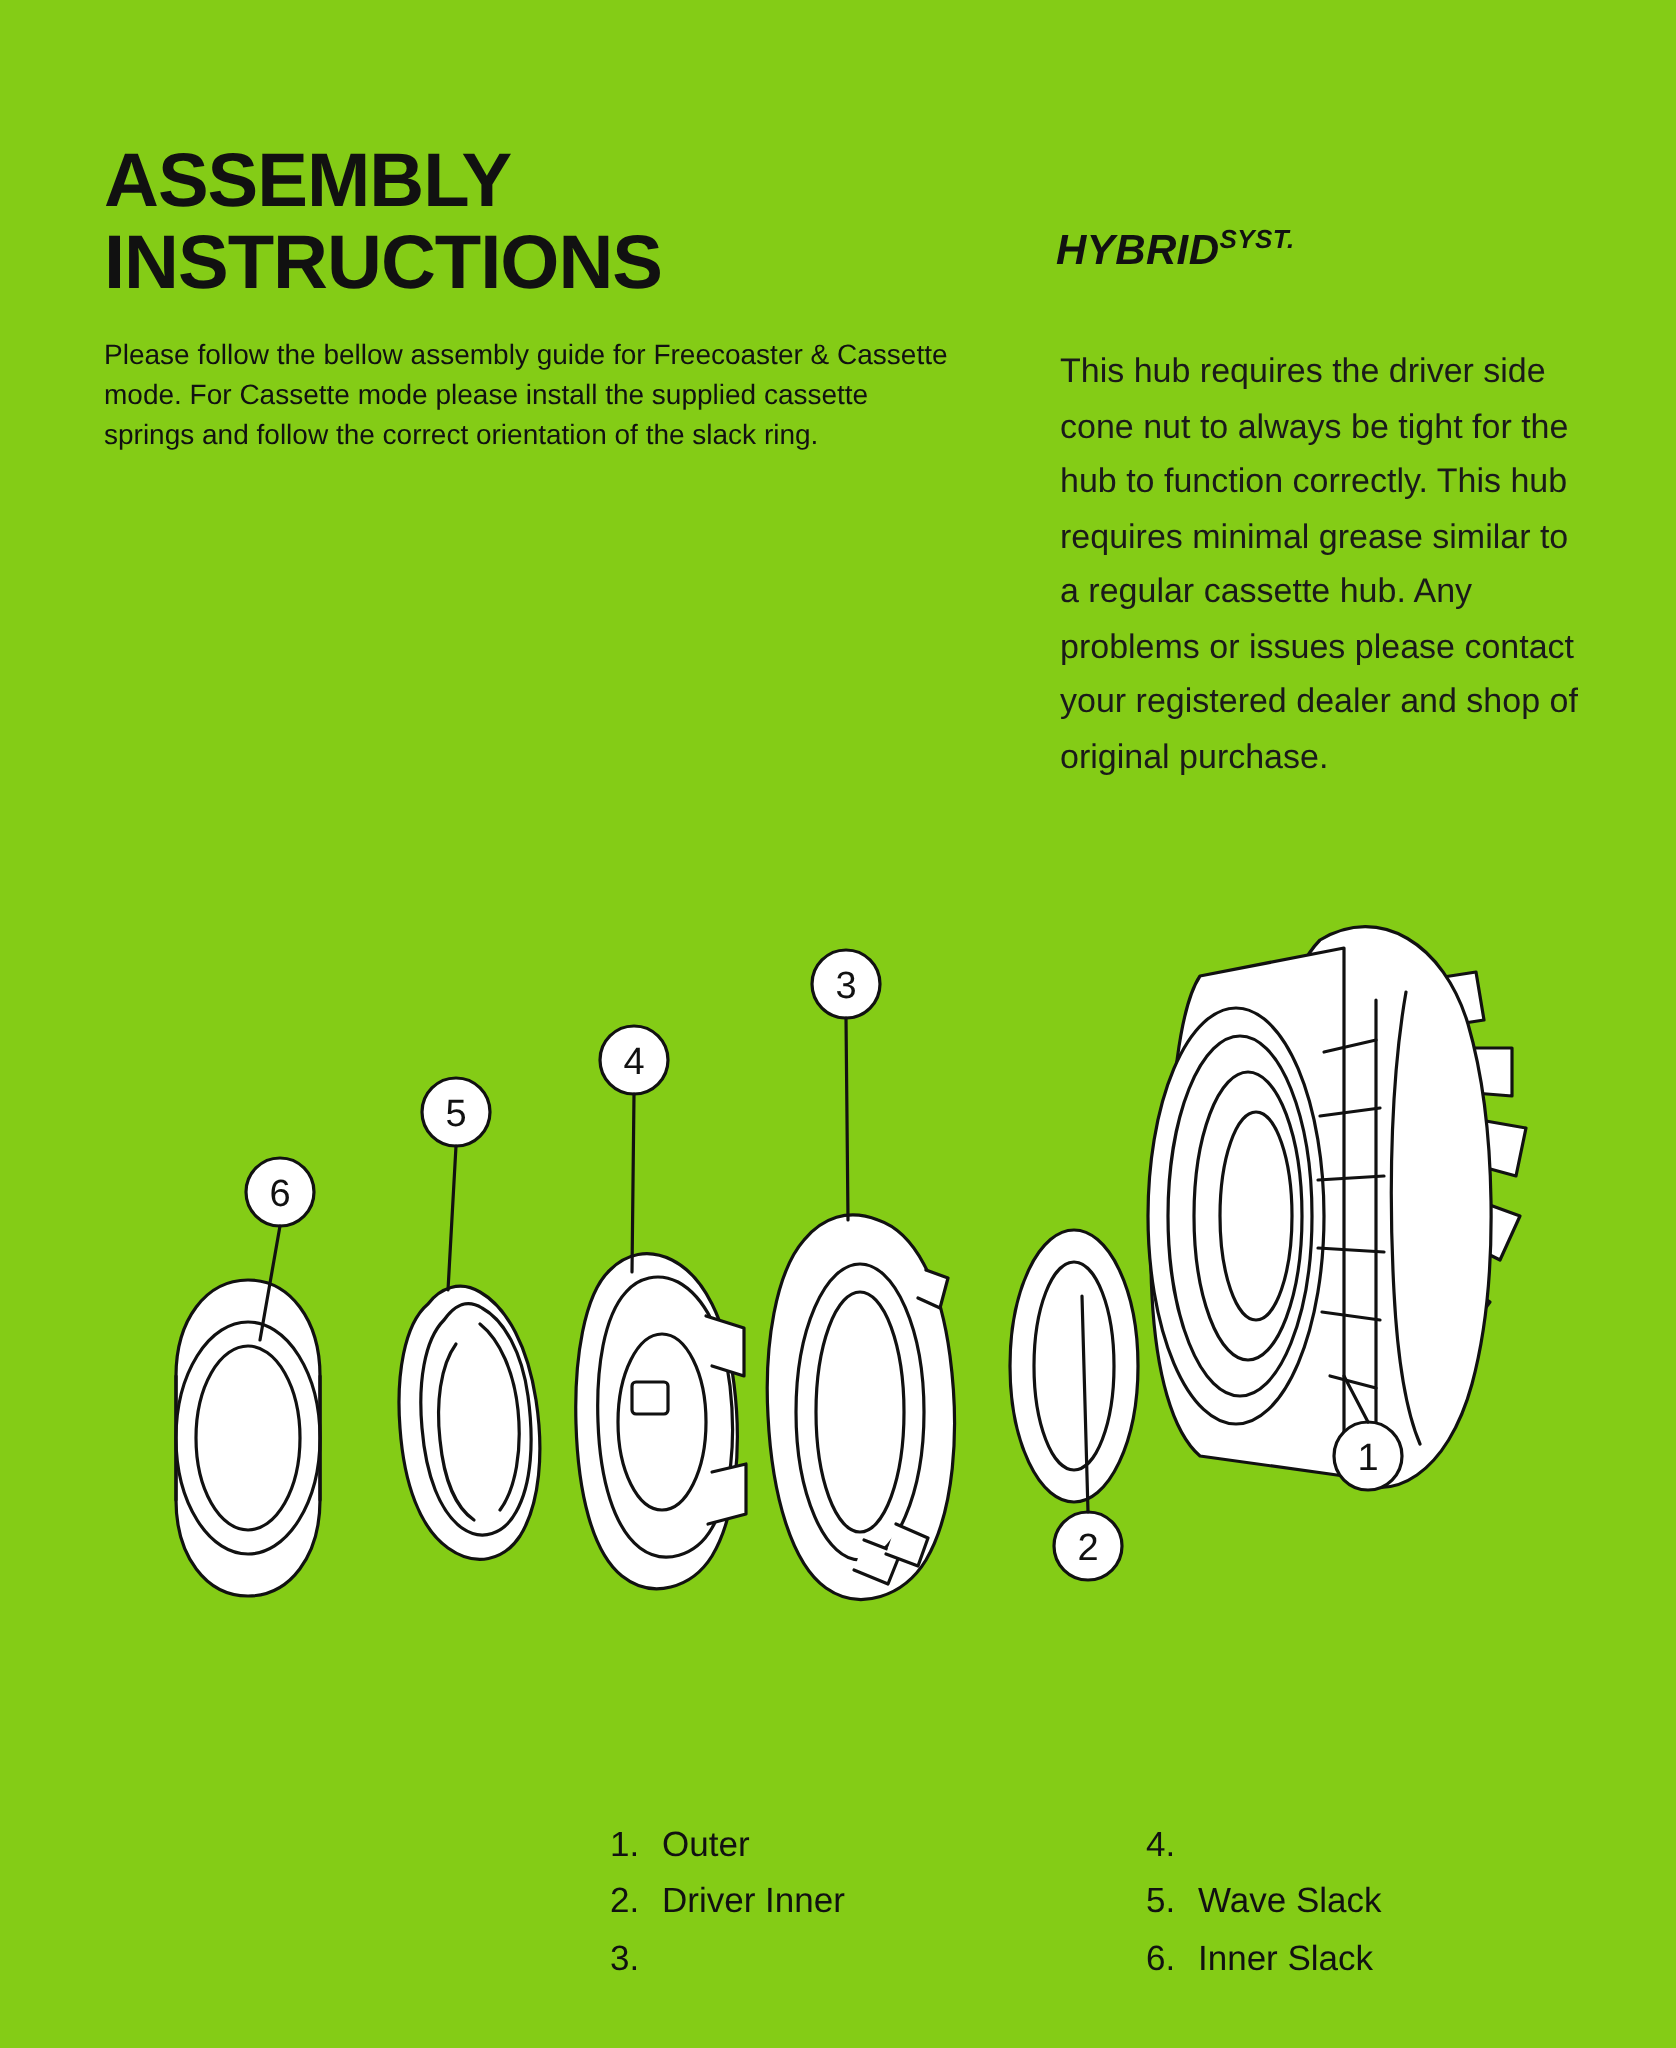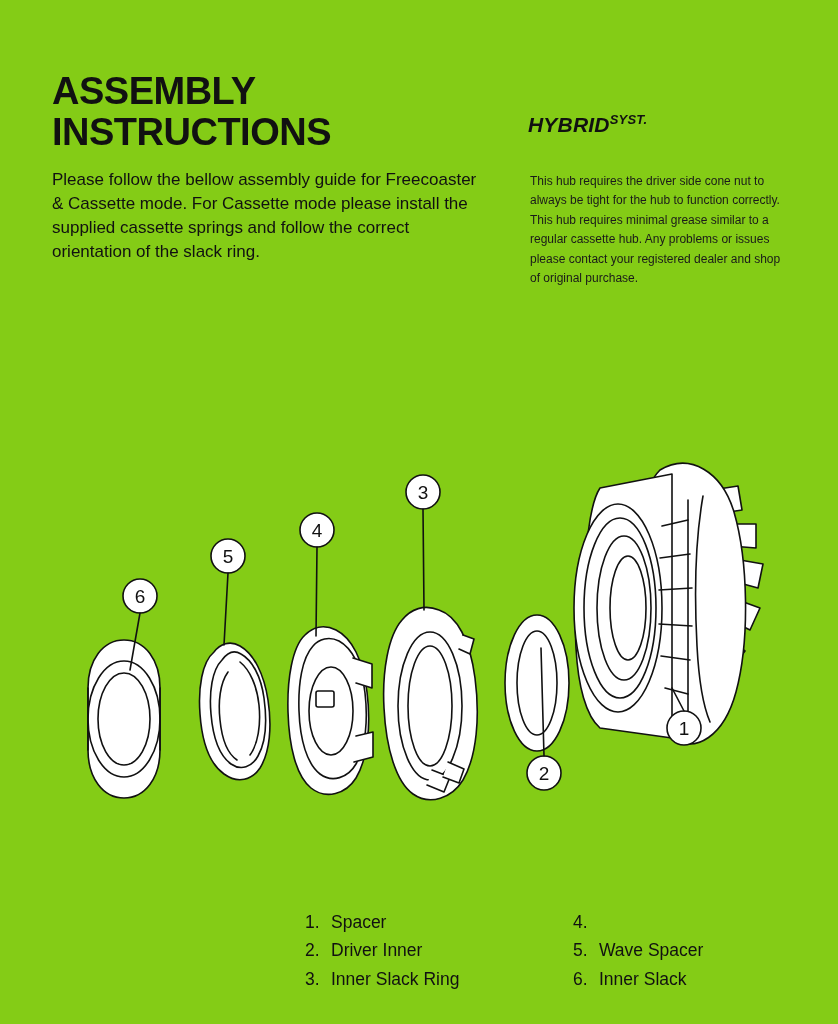--- a/index.html
+++ b/index.html
@@ -48,32 +48,32 @@
     font-style: italic;
     font-weight: 700;
     letter-spacing: 0.2px;
   }
 
   .intro {
     position: absolute;
     left: 52px;
     top: 168px;
     width: 430px;
-    font-size: 17px;
+    font-size: 14px;
     line-height: 1.42;
     color: #111;
   }
   .intro p { margin: 0; }
 
   .note {
     position: absolute;
     left: 530px;
     top: 172px;
     width: 262px;
-    font-size: 12px;
+    font-size: 17px;
     line-height: 1.62;
     color: #1a1a1a;
   }
   .note p { margin: 0; }
 
   
   .diagram {
     position: absolute;
     left: 0;
     top: 440px;
@@ -233,38 +233,37 @@
       </g>
 
     </svg>
   </div>
 
 
   <div class="legend">
     <div class="legend-col">
       <div class="legend-item">
         <span class="legend-num">1.</span>
-        <span>Spacer</span>
+        <span>Outer</span>
       </div>
       <div class="legend-item">
         <span class="legend-num">2.</span>
         <span>Driver Inner</span>
       </div>
       <div class="legend-item">
         <span class="legend-num">3.</span>
-        <span>Inner Slack Ring</span>
       </div>
     </div>
     <div class="legend-col right">
       <div class="legend-item">
         <span class="legend-num">4.</span>
       </div>
       <div class="legend-item">
         <span class="legend-num">5.</span>
-        <span>Wave Spacer</span>
+        <span>Wave Slack</span>
       </div>
       <div class="legend-item">
         <span class="legend-num">6.</span>
         <span>Inner Slack</span>
       </div>
     </div>
   </div>
 
 </div>
 

